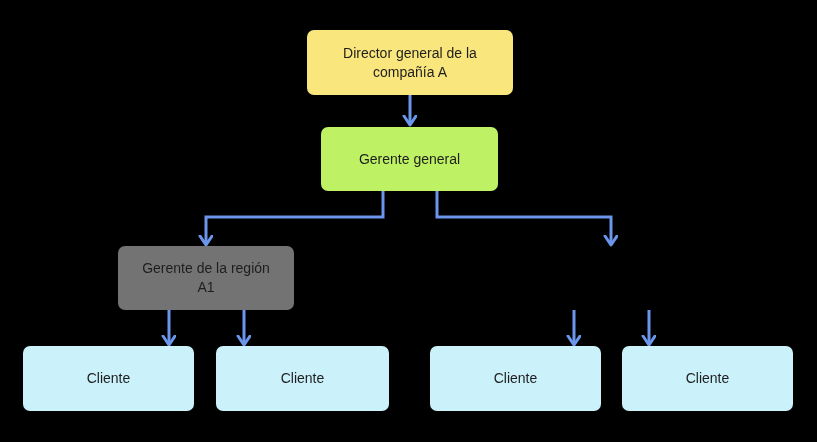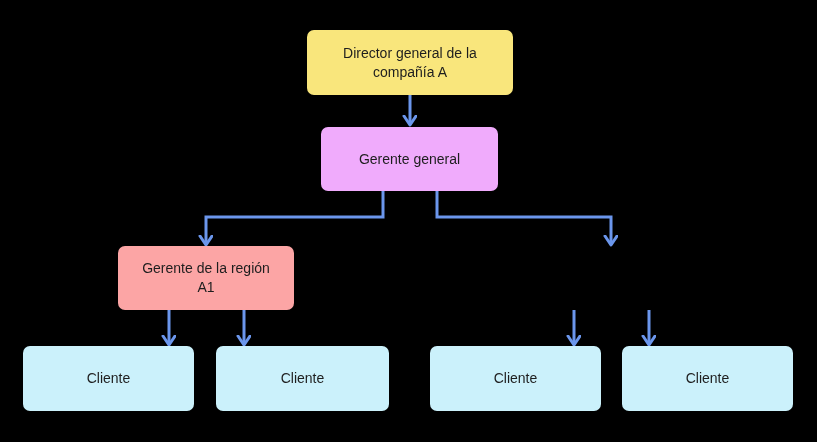--- a/index.html
+++ b/index.html
@@ -76,25 +76,25 @@
     <path class="edge" marker-end="url(#arrow)" d="M169,310 L169,345"></path>
     <path class="edge" marker-end="url(#arrow)" d="M244,310 L244,345"></path>
     <path class="edge" marker-end="url(#arrow)" d="M574,310 L574,345"></path>
     <path class="edge" marker-end="url(#arrow)" d="M649,310 L649,345"></path>
   </svg>
 
   <div class="node node-director" style="background-color: rgb(249, 230, 124);">
     <span>Director general de la compañía A</span>
   </div>
 
-  <div class="node node-gerente-general" style="background-color: #f0abfc;">
+  <div class="node node-gerente-general" style="background-color: #bef264;">
     <span>Gerente general</span>
   </div>
 
-  <div class="node node-region-a1" style="background-color: #fca5a5;">
+  <div class="node node-region-a1" style="background-color: #737373;">
     <span>Gerente de la región A1</span>
   </div>
 
 
   <div class="node node-cliente-1" style="background-color: rgb(203, 241, 251);">
     <span>Cliente</span>
   </div>
 
   <div class="node node-cliente-2" style="background-color: rgb(203, 241, 251);">
     <span>Cliente</span>

